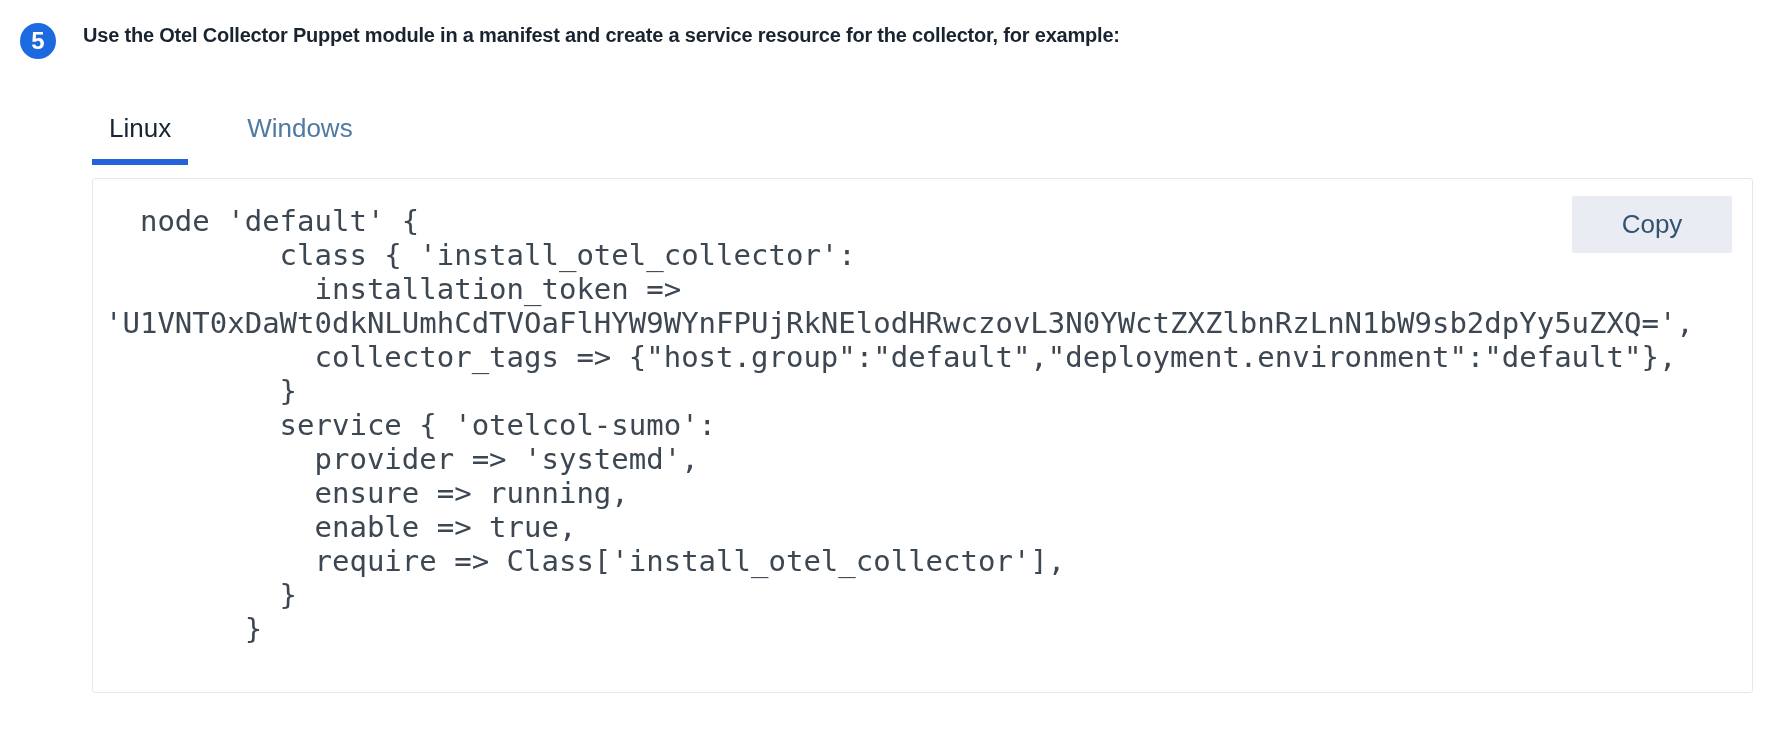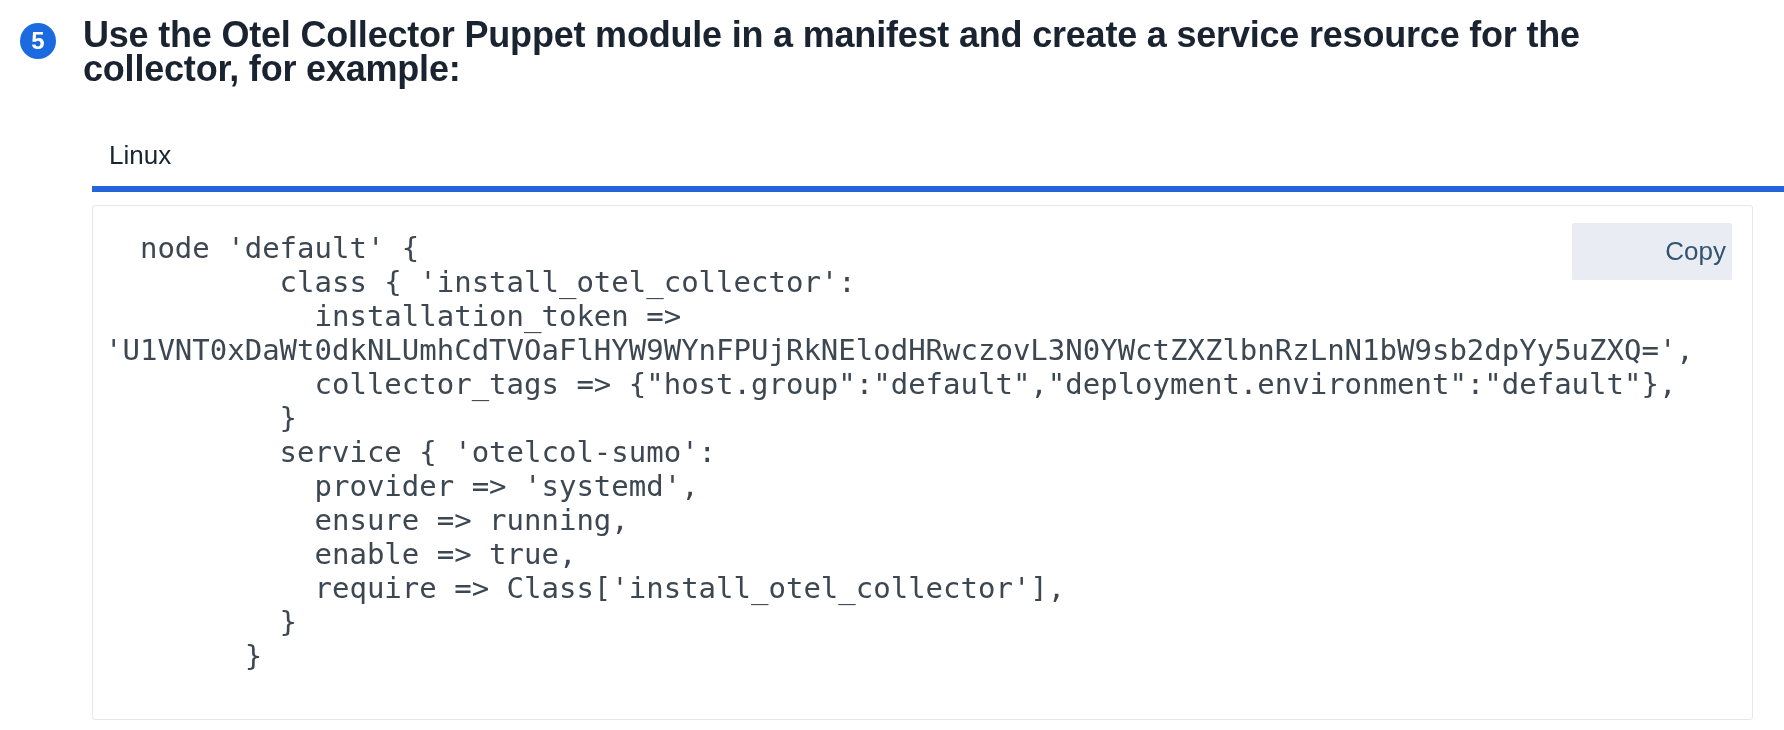--- a/index.html
+++ b/index.html
@@ -42,32 +42,31 @@
     background: var(--badge-blue);
     color: #ffffff;
     font-size: 24px;
     font-weight: 700;
     display: flex;
     align-items: center;
     justify-content: center;
   }
   .step-heading {
     margin: 0;
-    font-size: 36px;
+    font-size: 20px;
     line-height: 34px;
     font-weight: 600;
     letter-spacing: -0.2px;
     color: var(--heading-color);
   }
 
   .tabs {
     display: flex;
     gap: 42px;
     margin: 54px 0 0 92px;
-    flex-direction: column;
   }
   .tab {
     font-size: 26px;
     line-height: 30px;
     padding: 0 17px 16px 17px;
     border-bottom: 6px solid transparent;
     color: var(--tab-inactive);
     cursor: pointer;
     font-weight: 400;
   }
@@ -101,37 +100,37 @@
     right: 20px;
     width: 160px;
     height: 57px;
     border: none;
     border-radius: 2px;
     background: var(--copy-bg);
     color: var(--copy-text);
     font-family: "Liberation Sans", sans-serif;
     font-size: 26px;
     cursor: pointer;
-    text-align: right;
   }
 </style>
 </head>
 <body>
 
 <div class="page">
 
   <div class="step-header">
     <div class="step-badge">
       <span>5</span>
     </div>
     <h2 class="step-heading">Use the Otel Collector Puppet module in a manifest and create a service resource for the collector, for example:</h2>
   </div>
 
   <div class="tabs">
     <div class="tab active">Linux</div>
+    <div class="tab">Windows</div>
   </div>
 
   <div class="code-box">
     <button class="copy-btn">Copy</button>
     <pre class="code">  node 'default' {
           class { 'install_otel_collector':
             installation_token =&gt;
 'U1VNT0xDaWt0dkNLUmhCdTVOaFlHYW9WYnFPUjRkNElodHRwczovL3N0YWctZXZlbnRzLnN1bW9sb2dpYy5uZXQ=',
             collector_tags =&gt; {"host.group":"default","deployment.environment":"default"},
           }

